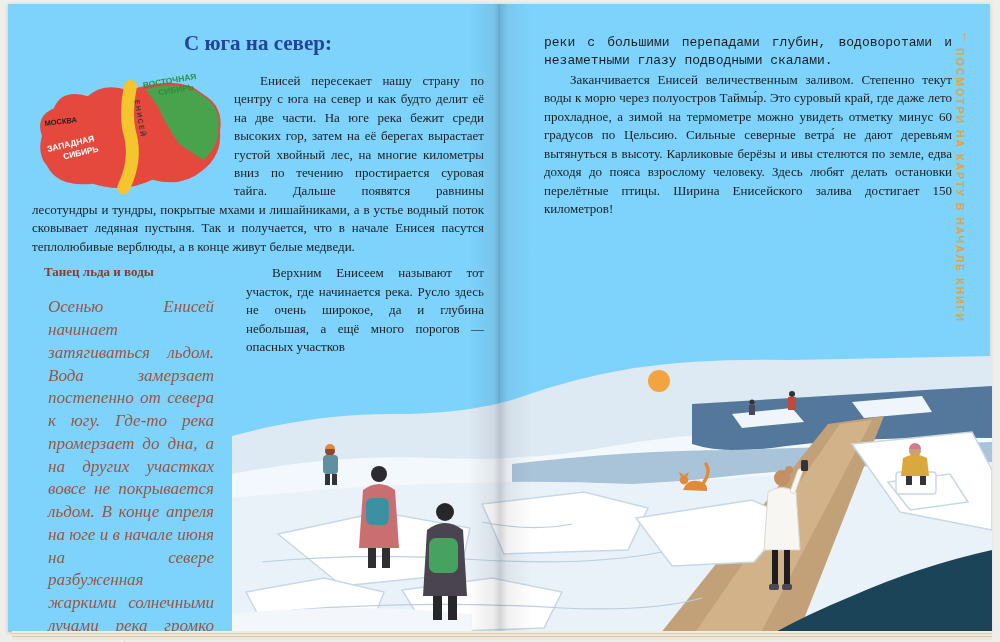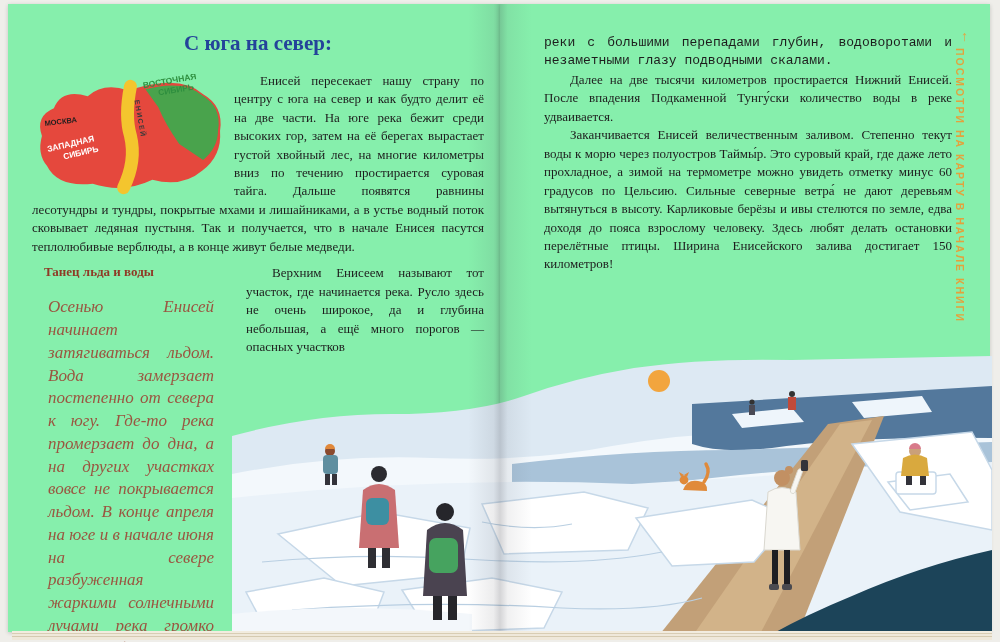--- a/index.html
+++ b/index.html
@@ -2,21 +2,21 @@
 <html><head>
 <meta charset="utf-8">
 <style>
   html,body{margin:0;padding:0;}
   body{
     width:1000px;height:642px;position:relative;overflow:hidden;
     background:#efeeea;
     font-family:"Liberation Serif", serif;
   }
   .page{
-    position:absolute;top:4px;height:628px;background:#86efac;
+    position:absolute;top:4px;height:628px;background:#7dd3fc;
     box-shadow:0 1px 4px rgba(0,0,0,0.18);
   }
   .page.left{left:8px;width:492px;}
   .page.right{left:500px;width:490px;}
   .gutter{
     position:absolute;left:468px;top:4px;width:64px;height:628px;pointer-events:none;z-index:5;
     background:linear-gradient(90deg,rgba(0,0,0,0) 0%,rgba(70,70,80,0.10) 40%,rgba(60,60,70,0.22) 50%,rgba(70,70,80,0.08) 62%,rgba(0,0,0,0) 100%);
   }
   .page-stack{
     position:absolute;left:12px;right:8px;top:631px;height:9px;z-index:6;
@@ -94,21 +94,20 @@
       <p class="sidebar-text">Осенью Енисей начинает затягиваться льдом. Вода замерзает постепенно от севера к югу. Где-то река промерзает до дна, а на других участках вовсе не покрывается льдом. В конце апреля на юге и в начале июня на севере разбуженная жаркими солнечными лучами река громко ревёт и бурлит, пока не сломает зимнюю «берлогу». Ледяные глыбы сталкиваются между собой, набиваются в кучи, образуют горы. Посмотреть на ледоход приезжают туристы, а жители ближайших деревень нередко находят на полях и лугах огромные куски льда. Кажется, что на сушу их принёс сказочный великан. Этот великан — Енисей.</p>
     </div>
 
     <p class="para cont">Верхним Енисеем называют тот участок, где начинается река. Русло здесь не очень широкое, да и глубина небольшая, а ещё много порогов — опасных участков</p>
   </div>
 </div>
 
 <div class="page right">
   <div class="rp-inner">
     <p class="para first">реки с большими перепадами глубин, водоворотами и незаметными глазу подводными скалами.</p>
-    <p class="para">Далее на две тысячи километров простирается Нижний Енисей. После впадения Подкаменной Тунгу́ски количество воды в реке удваивается.</p>
     <p class="para">Заканчивается Енисей величественным заливом. Степенно текут воды к морю через полуостров Таймы́р. Это суровый край, где даже лето прохладное, а зимой на термометре можно увидеть отметку минус 60 градусов по Цельсию. Сильные северные ветра́ не дают деревьям вытянуться в высоту. Карликовые берёзы и ивы стелются по земле, едва доходя до пояса взрослому человеку. Здесь любят делать остановки перелётные птицы. Ширина Енисейского залива достигает 150 километров!</p>
   </div>
 </div>
 
 <div class="margin-note-arrow">↑</div>
 <div class="margin-note">ПОСМОТРИ НА КАРТУ В НАЧАЛЕ КНИГИ</div>
 
 <svg class="illustration" viewBox="0 0 760 282">
 
   <path d="M0,84 Q80,62 160,62 Q240,62 292,44 Q342,26 402,16 Q470,6 560,8 L760,4 L760,140 L0,156 Z" fill="#dde9f3"></path>

